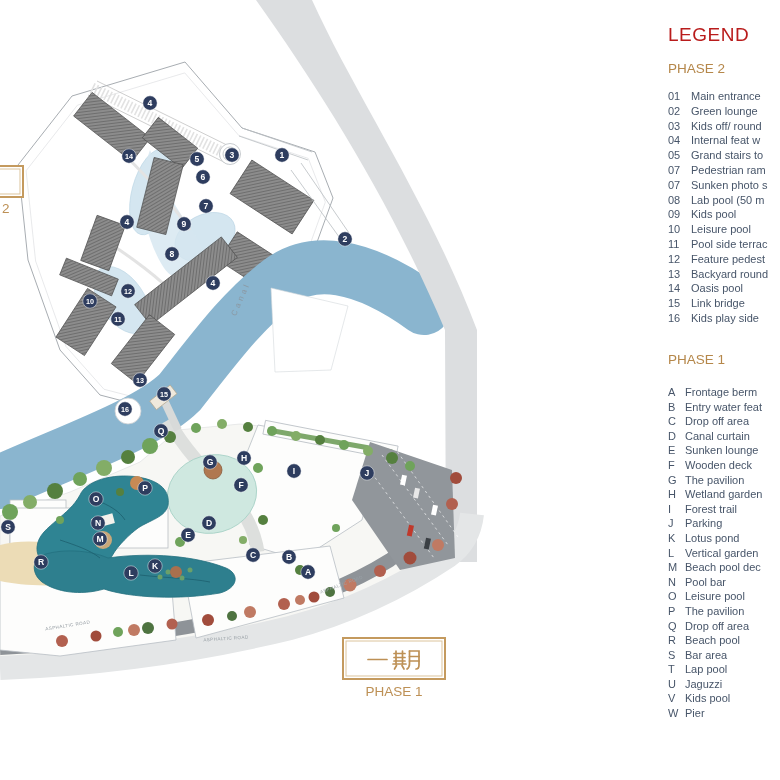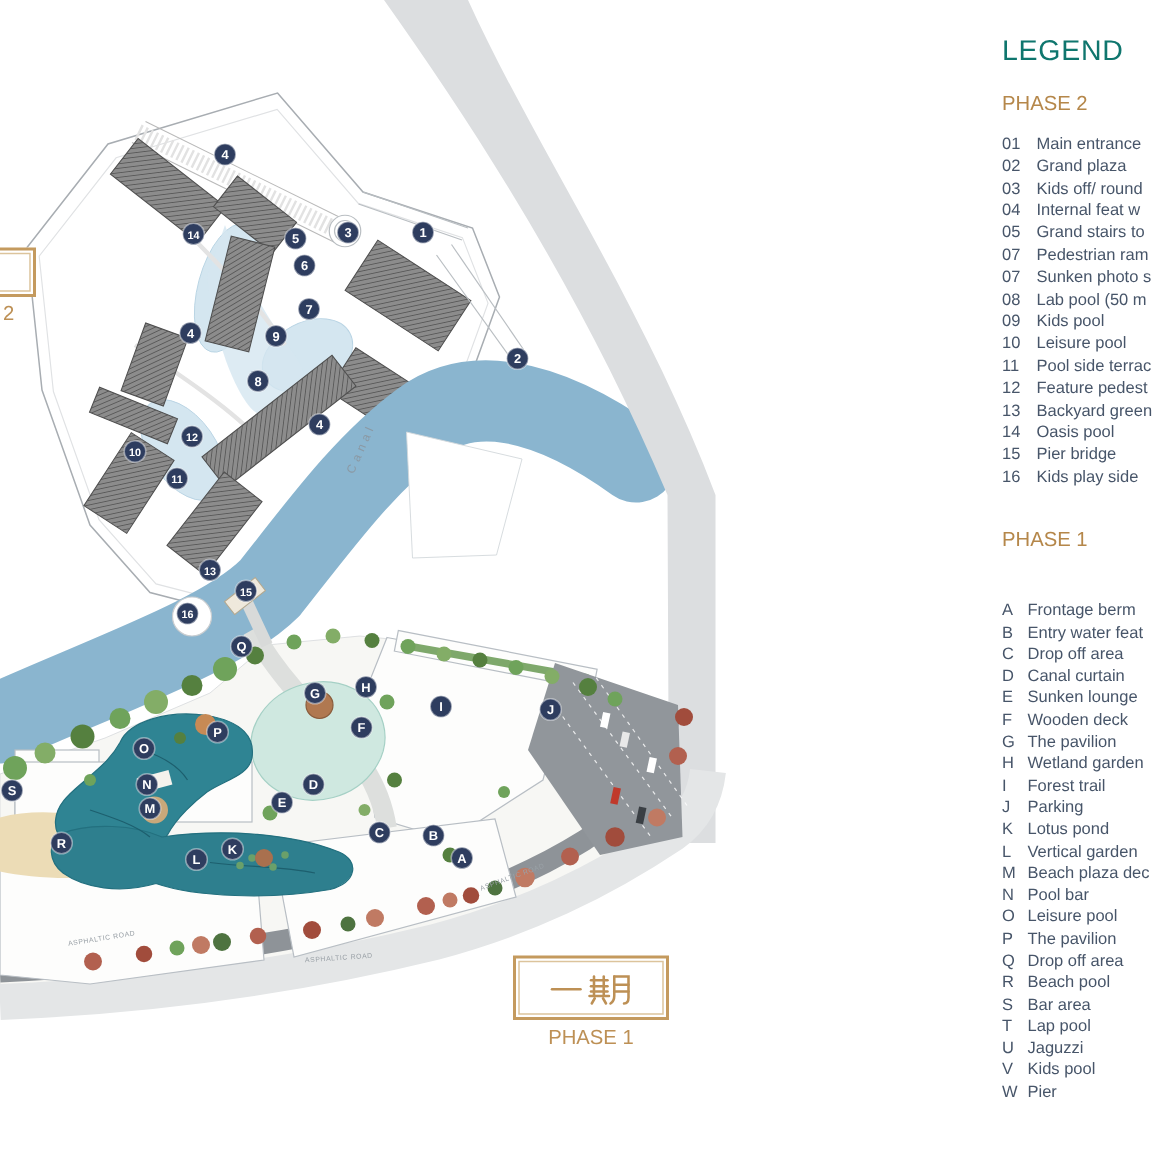--- a/index.html
+++ b/index.html
@@ -1,25 +1,25 @@
 <!DOCTYPE html>
 <html><head>
 <meta charset="utf-8">
 <style>
   html,body{margin:0;padding:0;background:#fff;font-family:"Liberation Sans",sans-serif;}
   .stage{position:relative;width:780px;height:780px;overflow:hidden;background:#fff;}
   .stage svg.map{position:absolute;left:0;top:0;}
   
   .legend{position:absolute;left:668px;top:0;width:112px;height:780px;overflow:hidden;color:#475569;}
-  .legend-title{position:absolute;top:24px;left:0;font-size:19px;letter-spacing:.5px;color:#0f766e;white-space:nowrap;}
+  .legend-title{position:absolute;top:24px;left:0;font-size:19px;letter-spacing:.5px;color:#b91c1c;white-space:nowrap;}
   .phead{position:absolute;left:0;font-size:13.5px;color:#b5874a;white-space:nowrap;}
   .p2h{top:61px}.p1h{top:352px}
   .llist{position:absolute;left:0;font-size:11px;white-space:nowrap;}
   .p2l{top:89px;line-height:14.8px;}
-  .p1l{top:400px;line-height:14.6px;}
+  .p1l{top:385px;line-height:14.6px;}
   .llist .k{display:inline-block;}
   .p2l .k{width:23px;}
   .p1l .k{width:17px;}
   
   .pbox{position:absolute;border:2px solid #c49a5e;box-shadow:inset 0 0 0 1.5px #fff,inset 0 0 0 2.5px #dcc49c;
         display:flex;align-items:center;justify-content:center;background:#fff;}
   .p1box{left:342px;top:637px;width:100px;height:39px;}
   .p2box{left:-62px;top:165px;width:82px;height:29px;}
   .pcap{position:absolute;color:#bd9055;font-size:13.5px;text-align:center;white-space:nowrap;}
   .p1cap{left:342px;top:684px;width:104px;}
@@ -360,51 +360,51 @@
           <text x="8" y="530" text-anchor="middle" fill="#ffffff" font-size="8.6" font-weight="bold" font-family="&quot;Liberation Sans&quot;,sans-serif">S</text>
         </g>
       </g>
   </svg>
 
   <div class="legend">
     <div class="legend-title">LEGEND</div>
     <div class="phead p2h">PHASE 2</div>
     <div class="llist p2l" id="p2-list">
         <div class="row"><span class="k">01</span><span class="t">Main entrance</span></div>
-        <div class="row"><span class="k">02</span><span class="t">Grand plaza</span></div>
+        <div class="row"><span class="k">02</span><span class="t">Green lounge</span></div>
         <div class="row"><span class="k">03</span><span class="t">Kids off/ round</span></div>
         <div class="row"><span class="k">04</span><span class="t">Internal feat w</span></div>
         <div class="row"><span class="k">05</span><span class="t">Grand stairs to</span></div>
         <div class="row"><span class="k">07</span><span class="t">Pedestrian ram</span></div>
         <div class="row"><span class="k">07</span><span class="t">Sunken photo s</span></div>
         <div class="row"><span class="k">08</span><span class="t">Lab pool (50 m</span></div>
         <div class="row"><span class="k">09</span><span class="t">Kids pool</span></div>
         <div class="row"><span class="k">10</span><span class="t">Leisure pool</span></div>
         <div class="row"><span class="k">11</span><span class="t">Pool side terrac</span></div>
         <div class="row"><span class="k">12</span><span class="t">Feature pedest</span></div>
-        <div class="row"><span class="k">13</span><span class="t">Backyard green</span></div>
+        <div class="row"><span class="k">13</span><span class="t">Backyard round</span></div>
         <div class="row"><span class="k">14</span><span class="t">Oasis pool</span></div>
-        <div class="row"><span class="k">15</span><span class="t">Pier bridge</span></div>
+        <div class="row"><span class="k">15</span><span class="t">Link bridge</span></div>
         <div class="row"><span class="k">16</span><span class="t">Kids play side</span></div>
       </div>
     <div class="phead p1h">PHASE 1</div>
     <div class="llist p1l" id="p1-list">
         <div class="row"><span class="k">A</span><span class="t">Frontage berm</span></div>
         <div class="row"><span class="k">B</span><span class="t">Entry water feat</span></div>
         <div class="row"><span class="k">C</span><span class="t">Drop off area</span></div>
         <div class="row"><span class="k">D</span><span class="t">Canal curtain</span></div>
         <div class="row"><span class="k">E</span><span class="t">Sunken lounge</span></div>
         <div class="row"><span class="k">F</span><span class="t">Wooden deck</span></div>
         <div class="row"><span class="k">G</span><span class="t">The pavilion</span></div>
         <div class="row"><span class="k">H</span><span class="t">Wetland garden</span></div>
         <div class="row"><span class="k">I</span><span class="t">Forest trail</span></div>
         <div class="row"><span class="k">J</span><span class="t">Parking</span></div>
         <div class="row"><span class="k">K</span><span class="t">Lotus pond</span></div>
         <div class="row"><span class="k">L</span><span class="t">Vertical garden</span></div>
-        <div class="row"><span class="k">M</span><span class="t">Beach plaza dec</span></div>
+        <div class="row"><span class="k">M</span><span class="t">Beach pool dec</span></div>
         <div class="row"><span class="k">N</span><span class="t">Pool bar</span></div>
         <div class="row"><span class="k">O</span><span class="t">Leisure pool</span></div>
         <div class="row"><span class="k">P</span><span class="t">The pavilion</span></div>
         <div class="row"><span class="k">Q</span><span class="t">Drop off area</span></div>
         <div class="row"><span class="k">R</span><span class="t">Beach pool</span></div>
         <div class="row"><span class="k">S</span><span class="t">Bar area</span></div>
         <div class="row"><span class="k">T</span><span class="t">Lap pool</span></div>
         <div class="row"><span class="k">U</span><span class="t">Jaguzzi</span></div>
         <div class="row"><span class="k">V</span><span class="t">Kids pool</span></div>
         <div class="row"><span class="k">W</span><span class="t">Pier</span></div>

